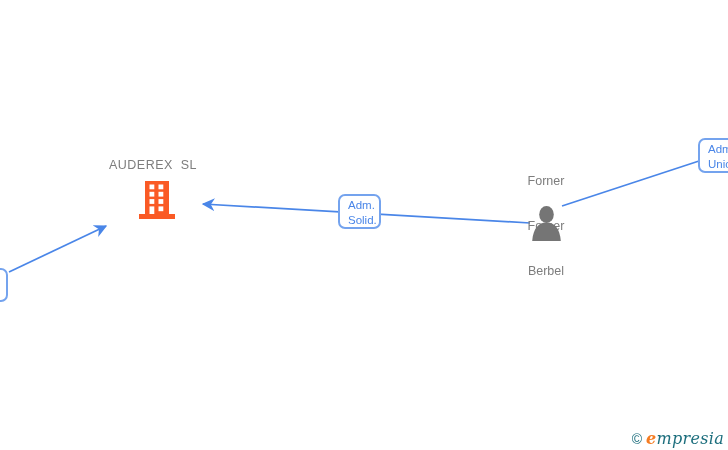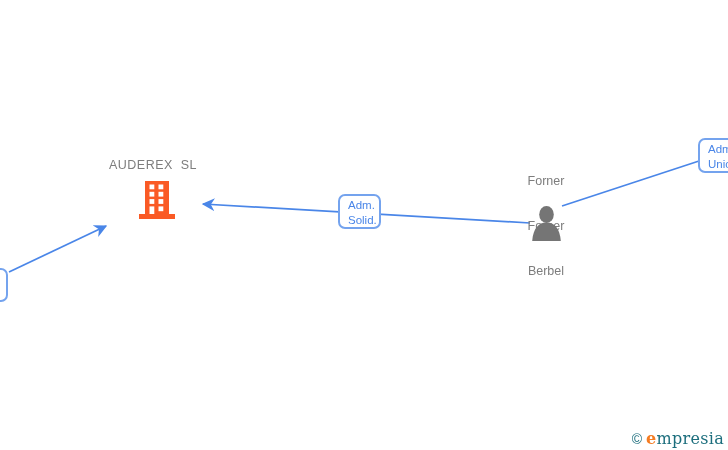--- a/index.html
+++ b/index.html
@@ -67,20 +67,21 @@
     position: absolute;
     right: 4px; bottom: 2px;
     font-size: 14px;
     color: #1c6e7d;
     display: flex;
     align-items: baseline;
     gap: 4px;
   }
   .brand-script {
     font-family: "DejaVu Serif", serif;
+    font-style: italic;
     font-size: 16px;
     letter-spacing: 0.3px;
   }
   .brand-initial { color: #f57c22; font-weight: bold; }
   .brand-rest { color: #1c6e7d; }
 </style>
 </head>
 <body>
 
 <div class="canvas">

